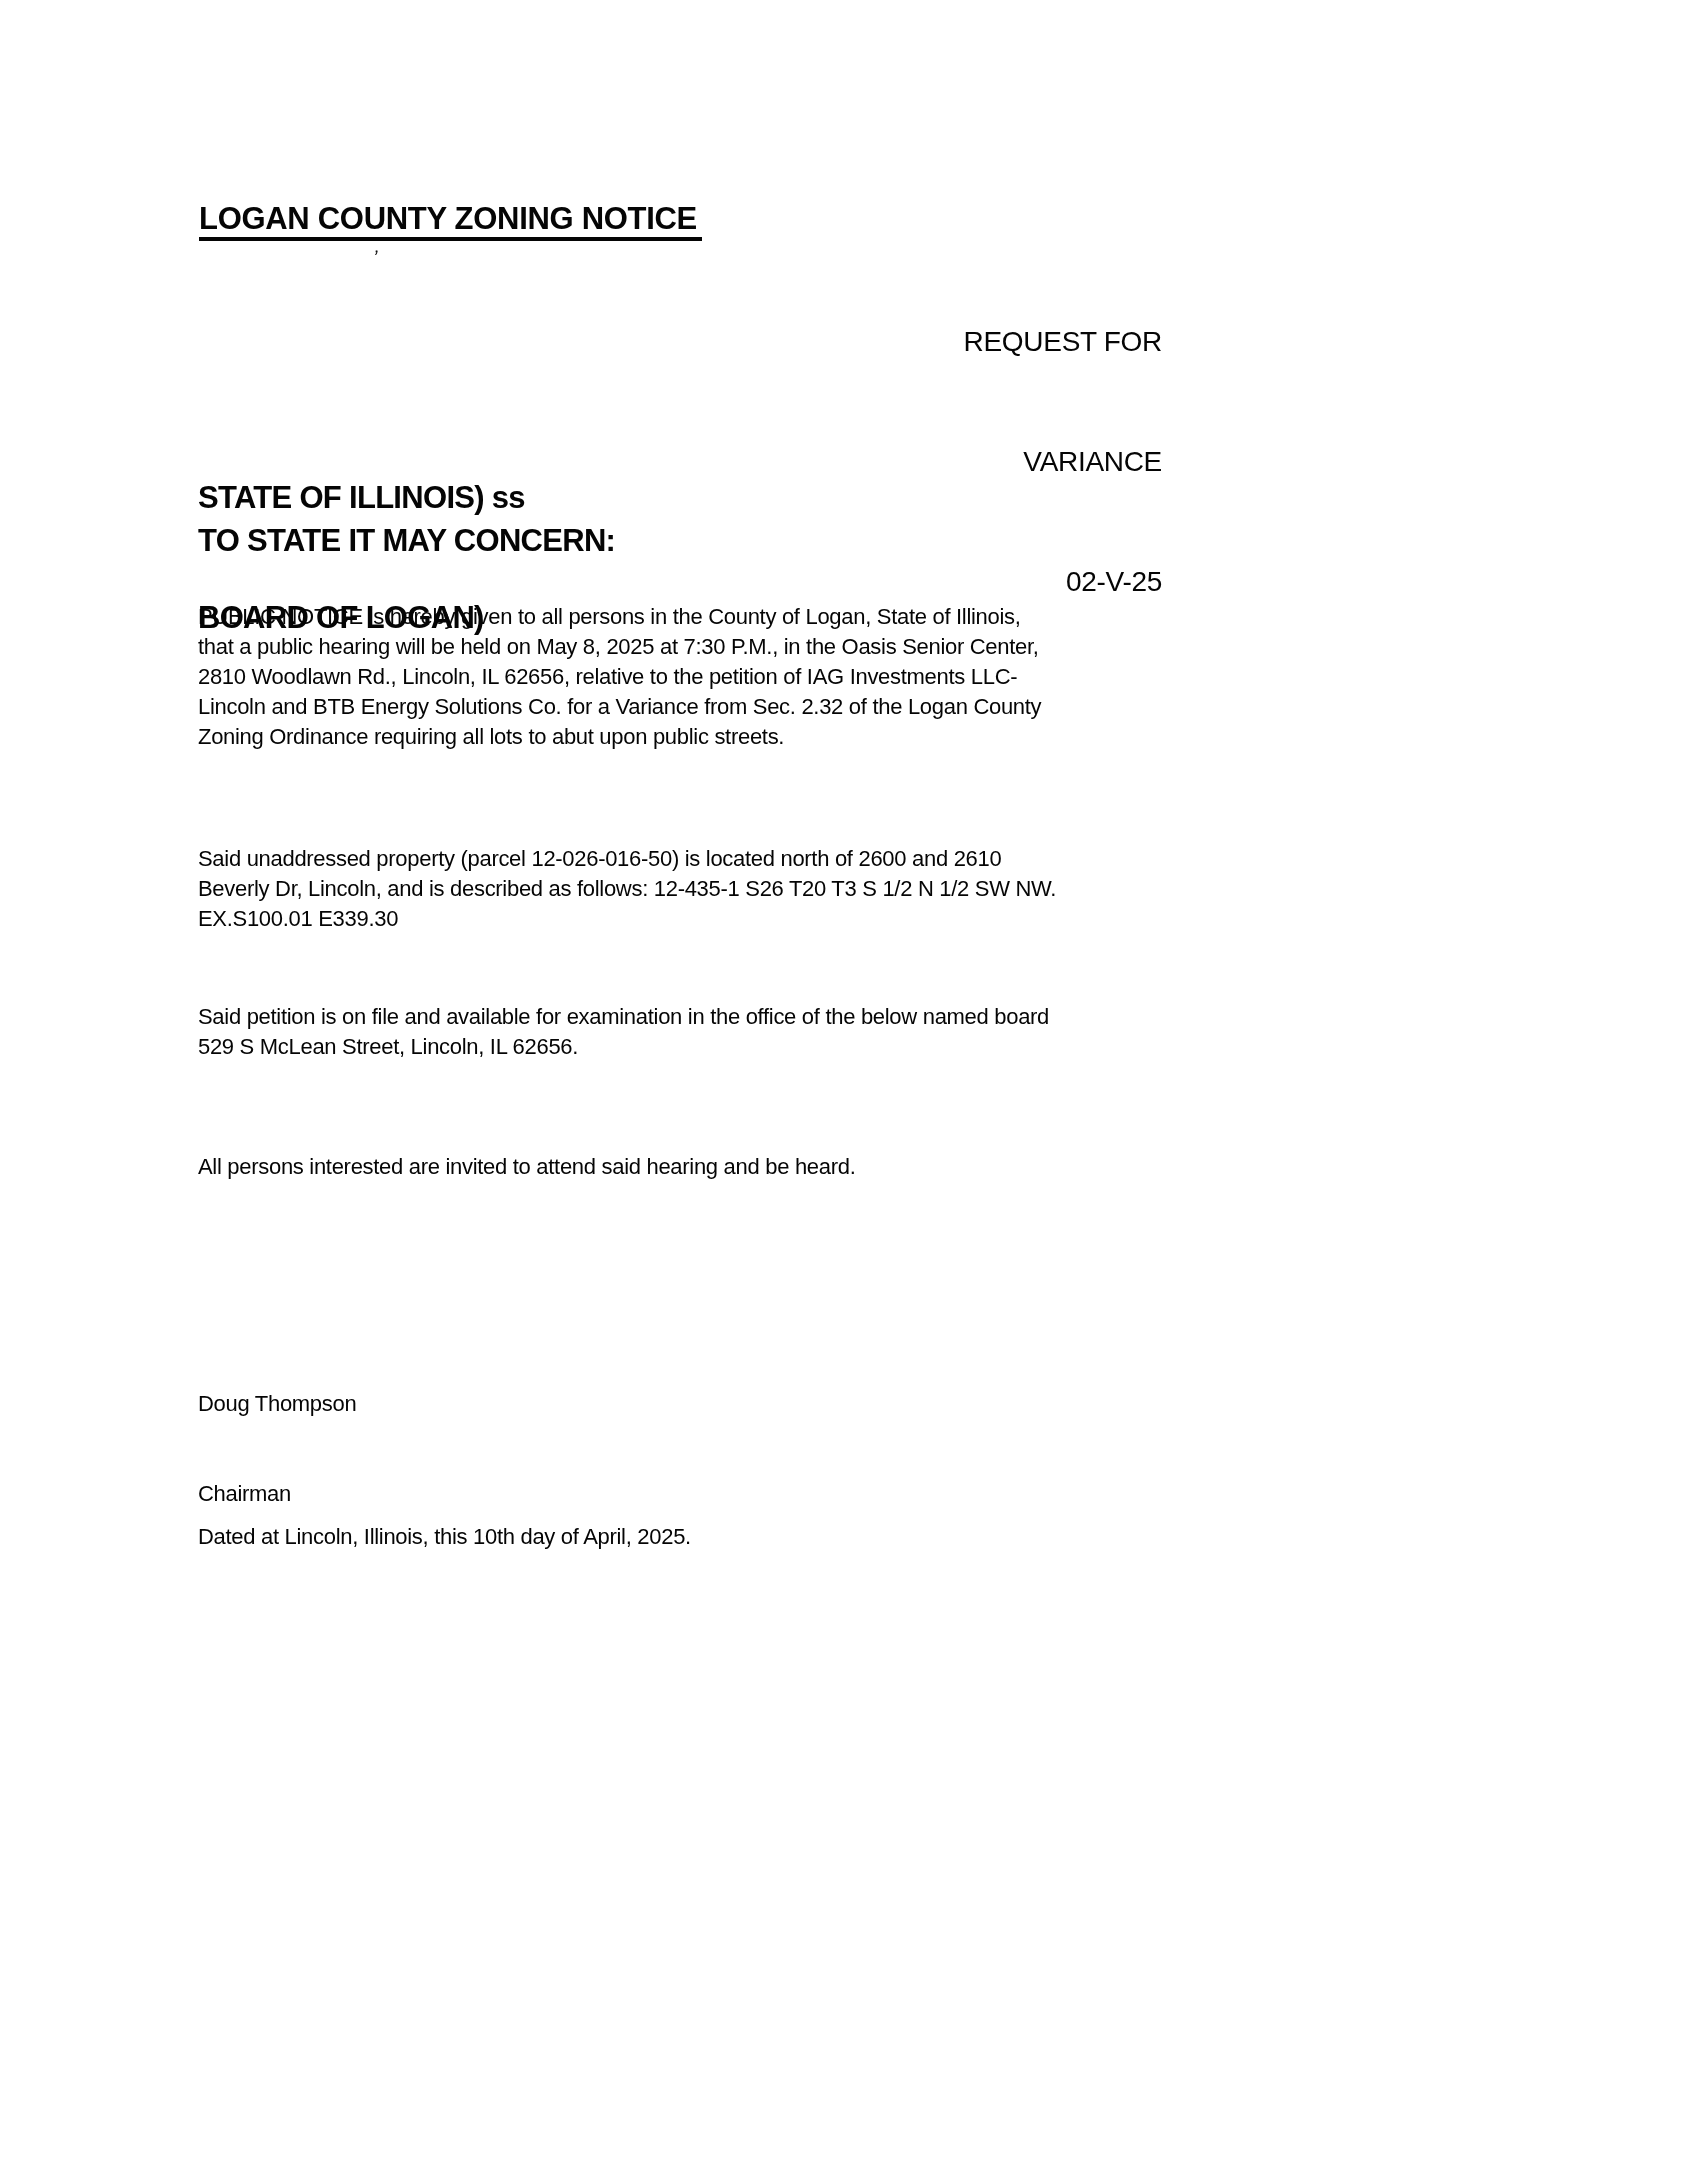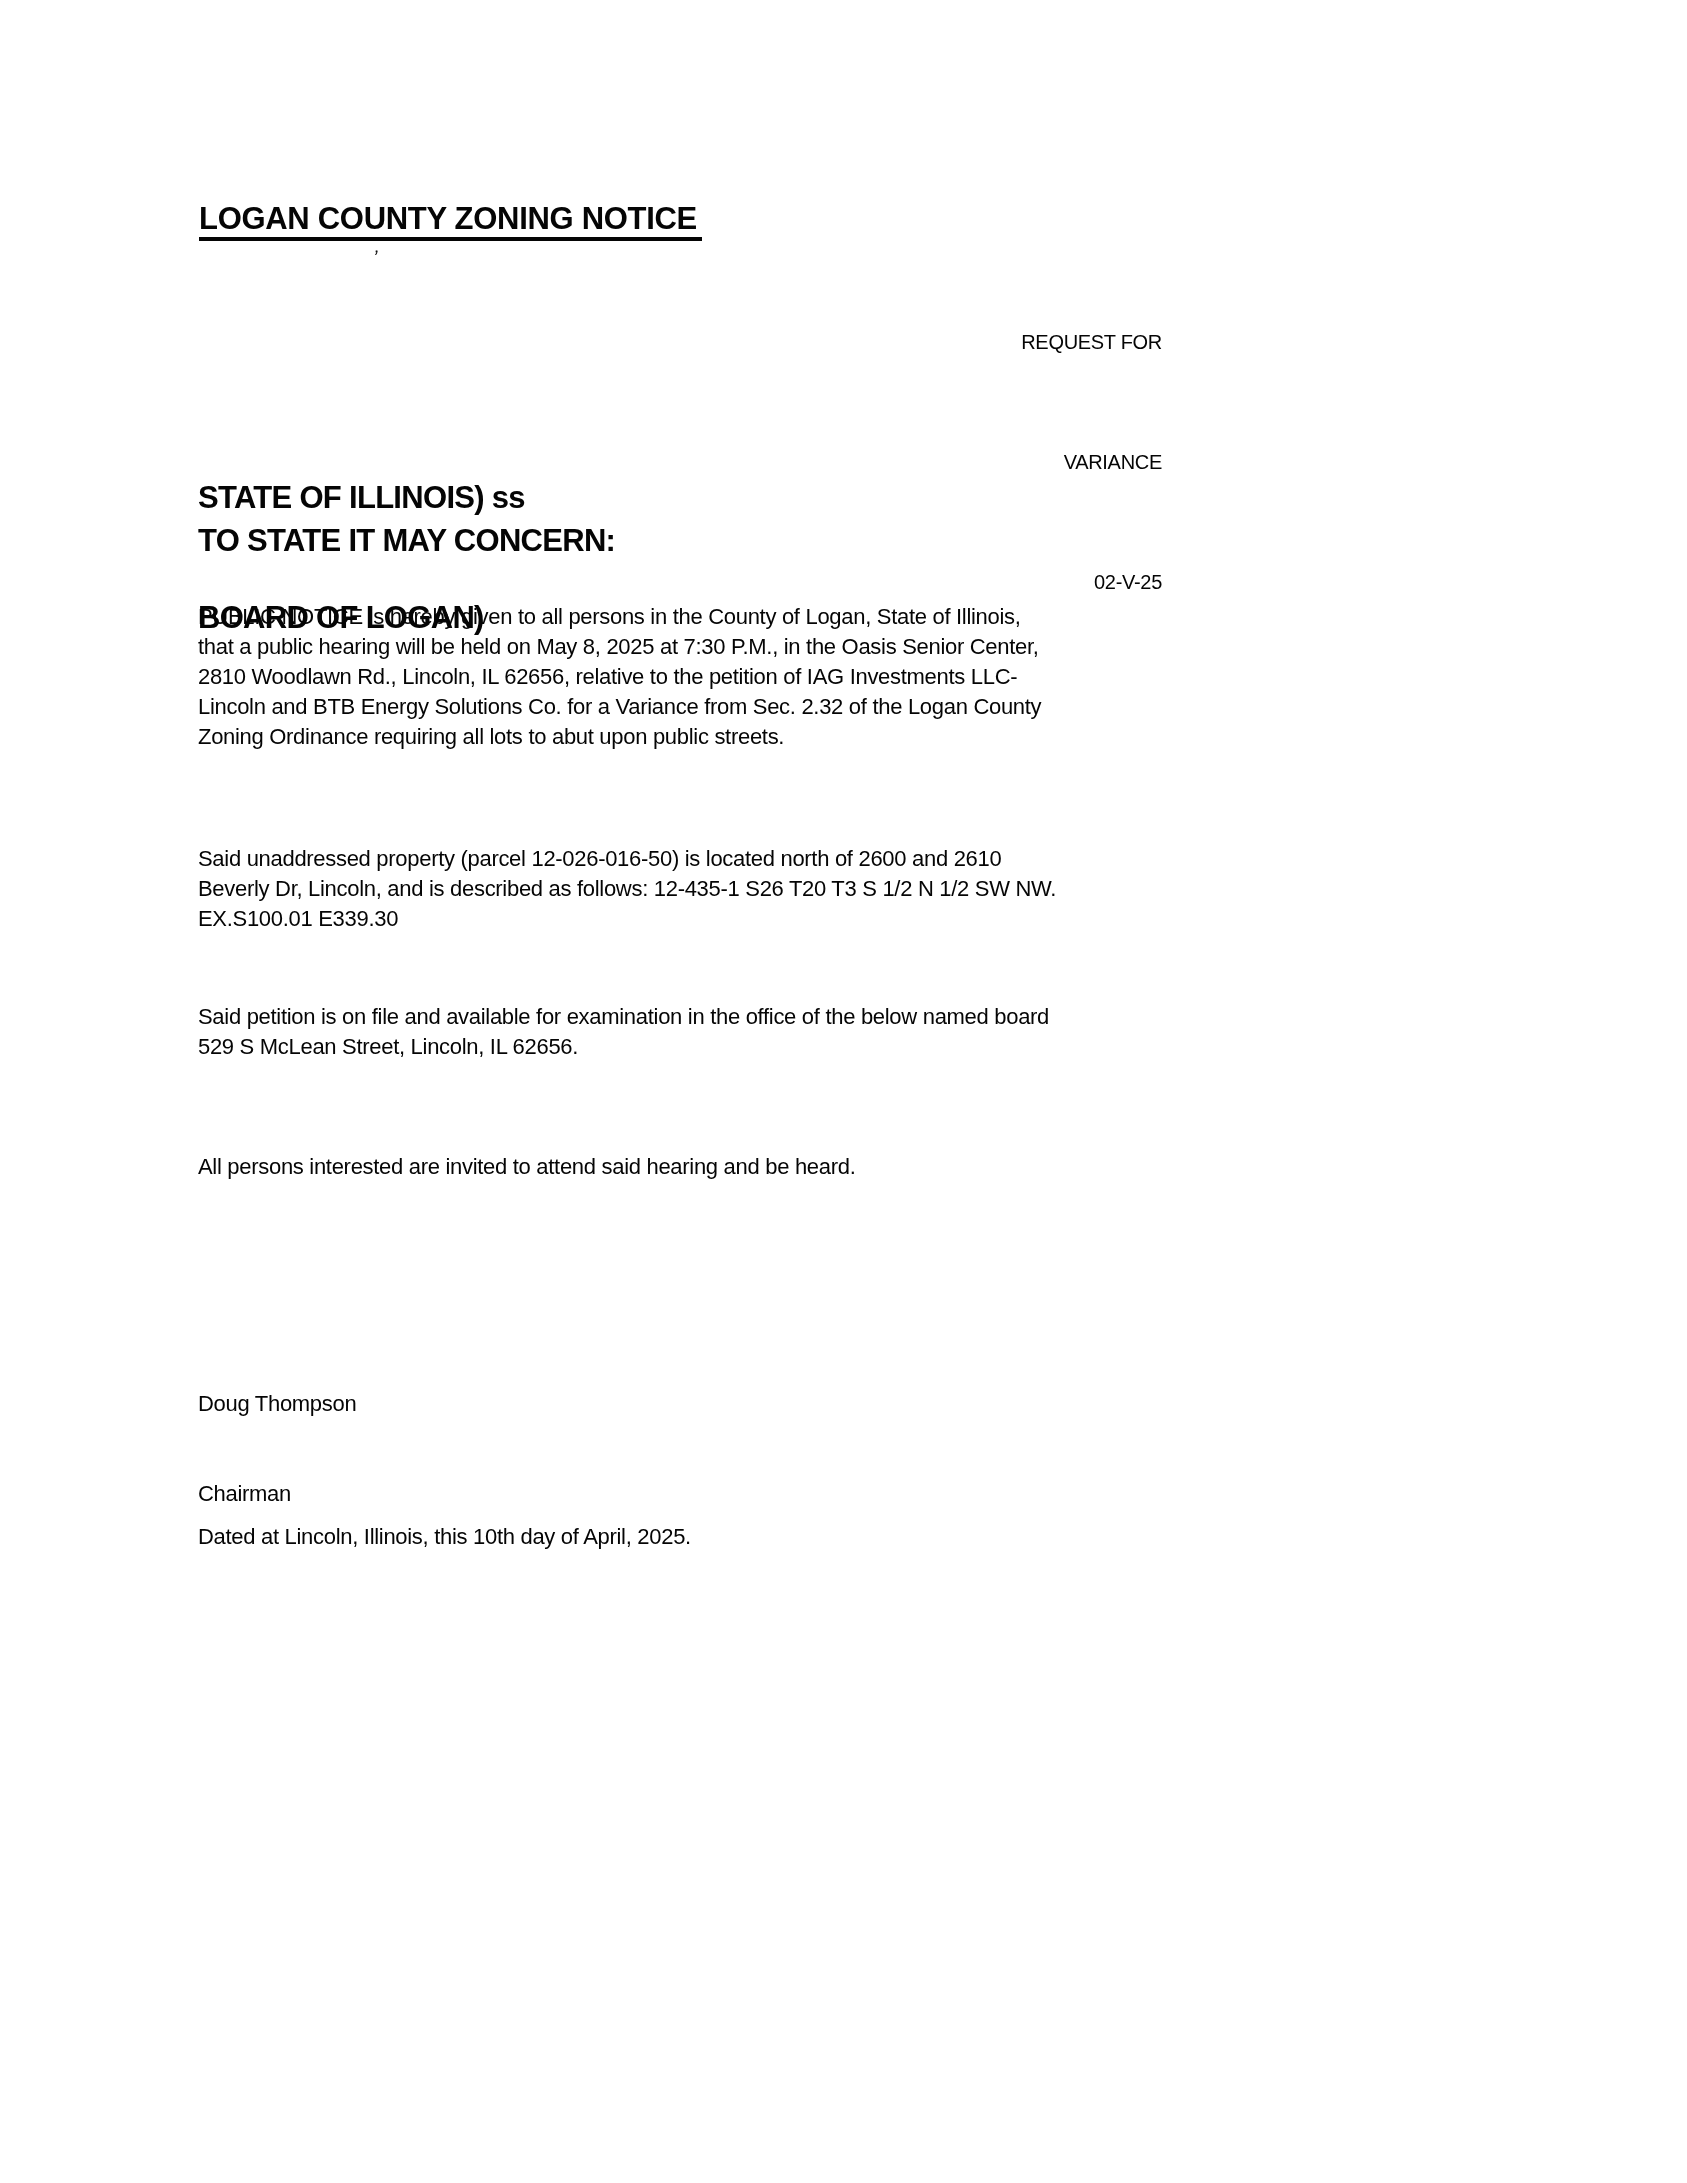--- a/index.html
+++ b/index.html
@@ -35,21 +35,21 @@
     left: 373px;
     top: 246px;
     font-size: 20px;
     transform: rotate(12deg);
     color: #101010;
   }
   .request-block {
     right: 200px;
     top: 242px;
     text-align: right;
-    font-size: 20px;
+    font-size: 28px;
     line-height: 40px;
     letter-spacing: -0.3px;
     white-space: pre;
   }
   .bold-block {
     left: 198px;
     font-size: 31px;
     font-weight: 700;
     letter-spacing: -0.7px;
     line-height: 40px;

